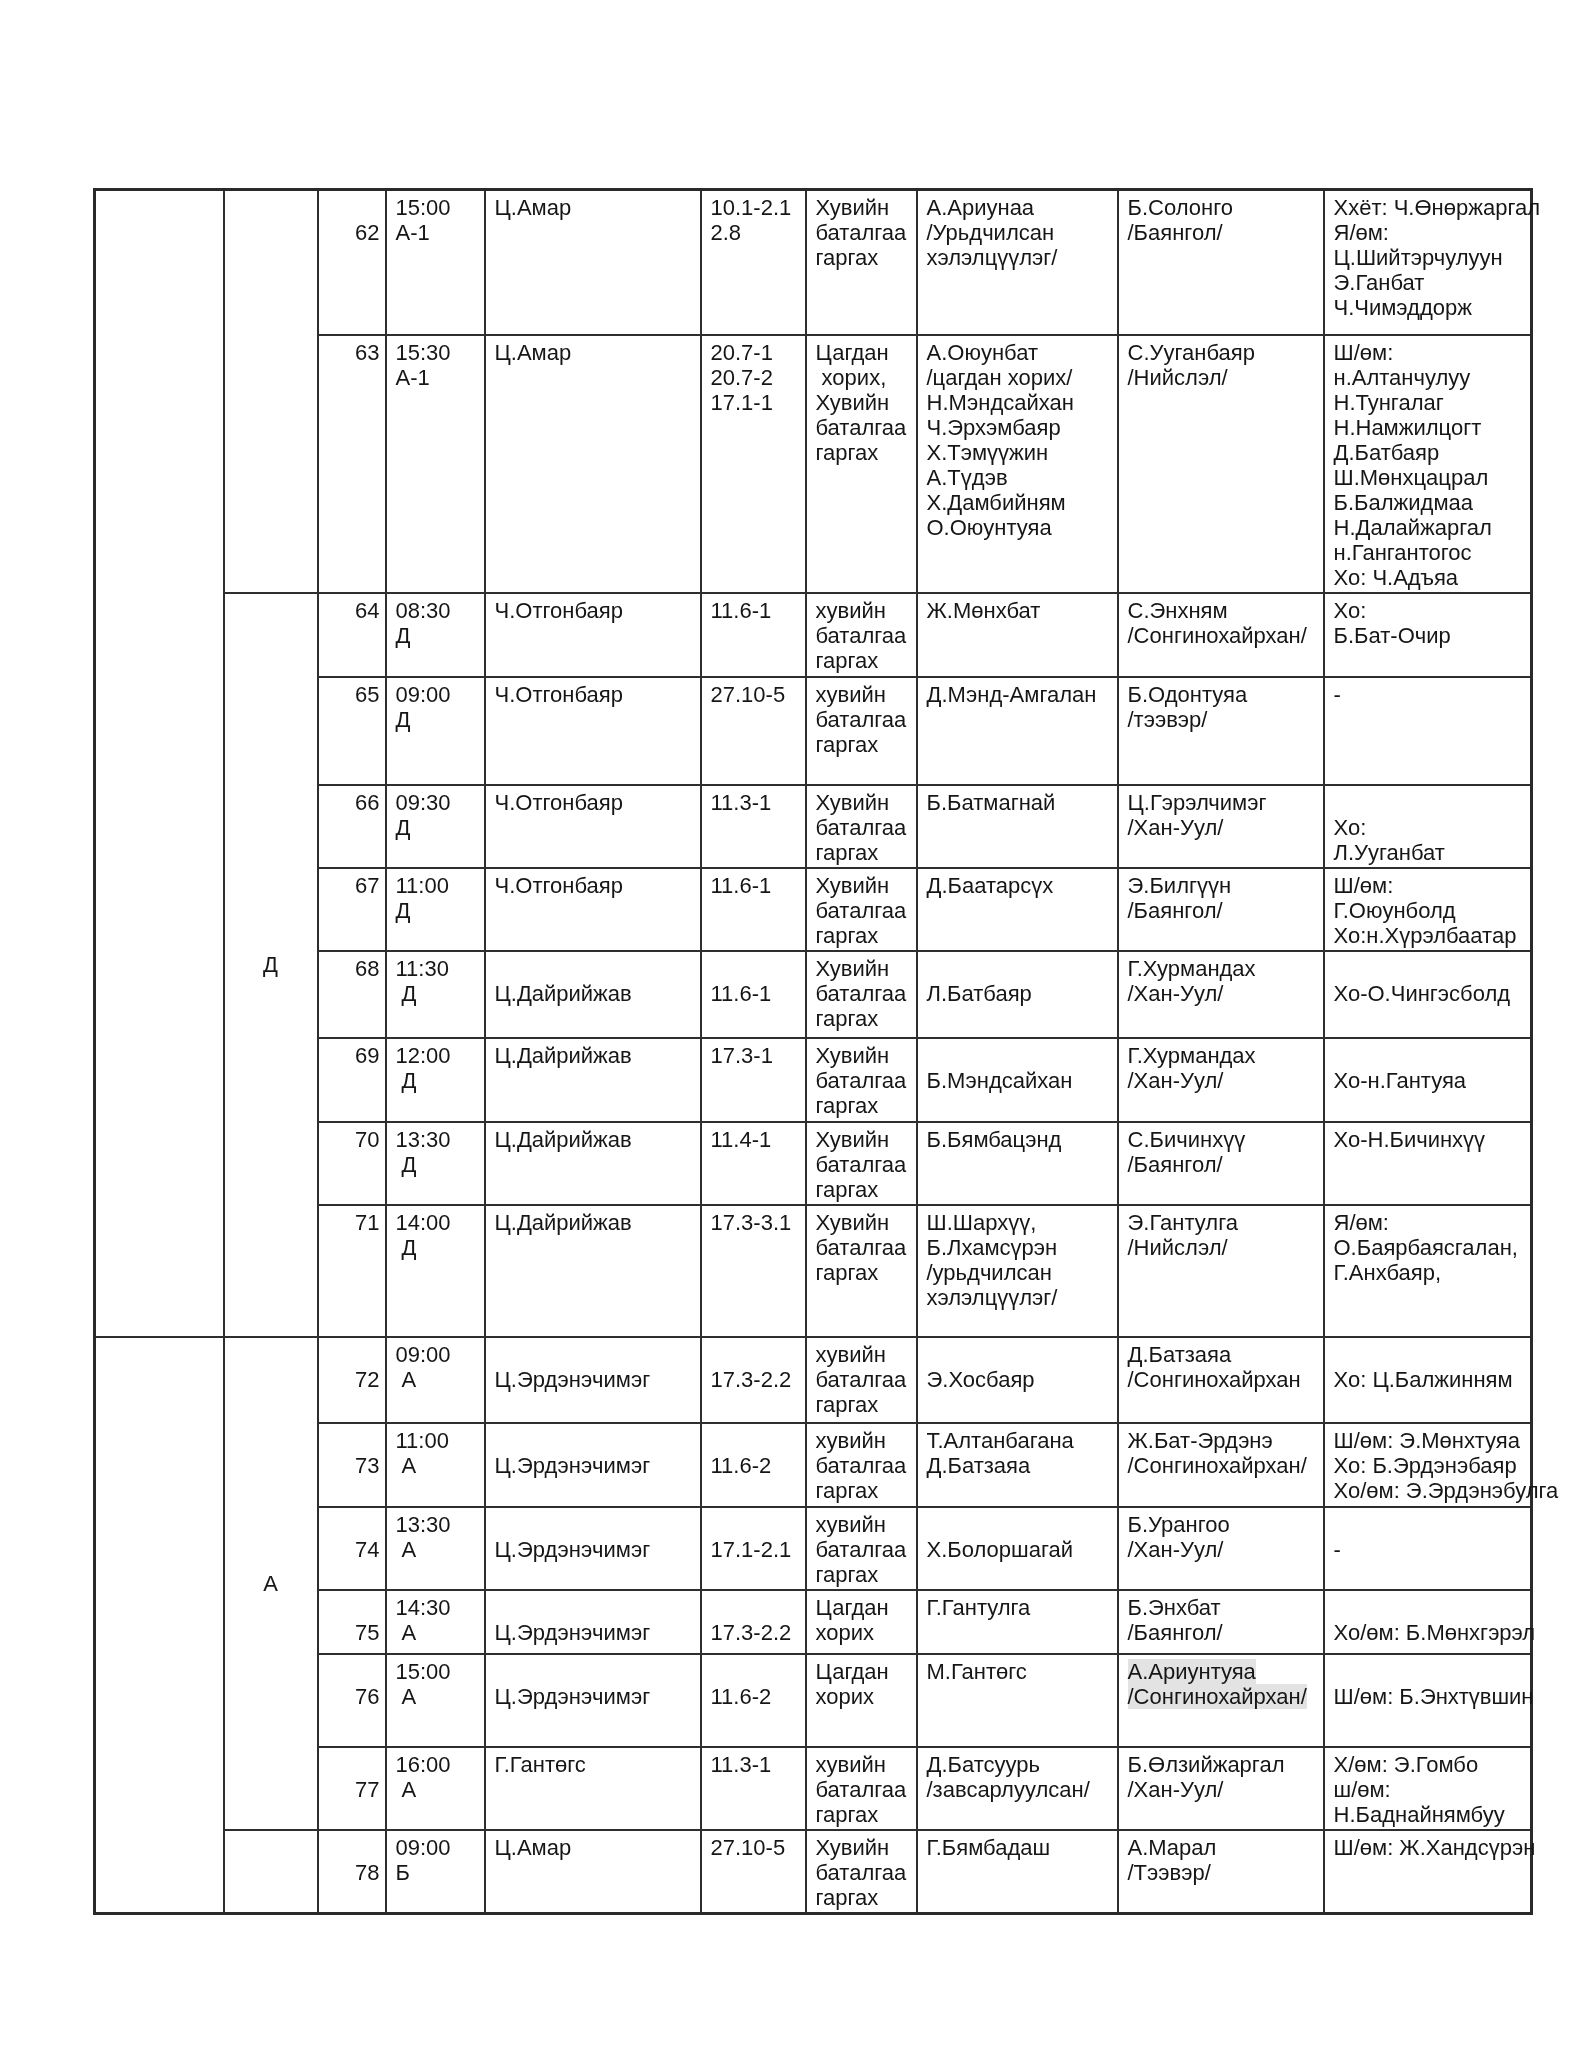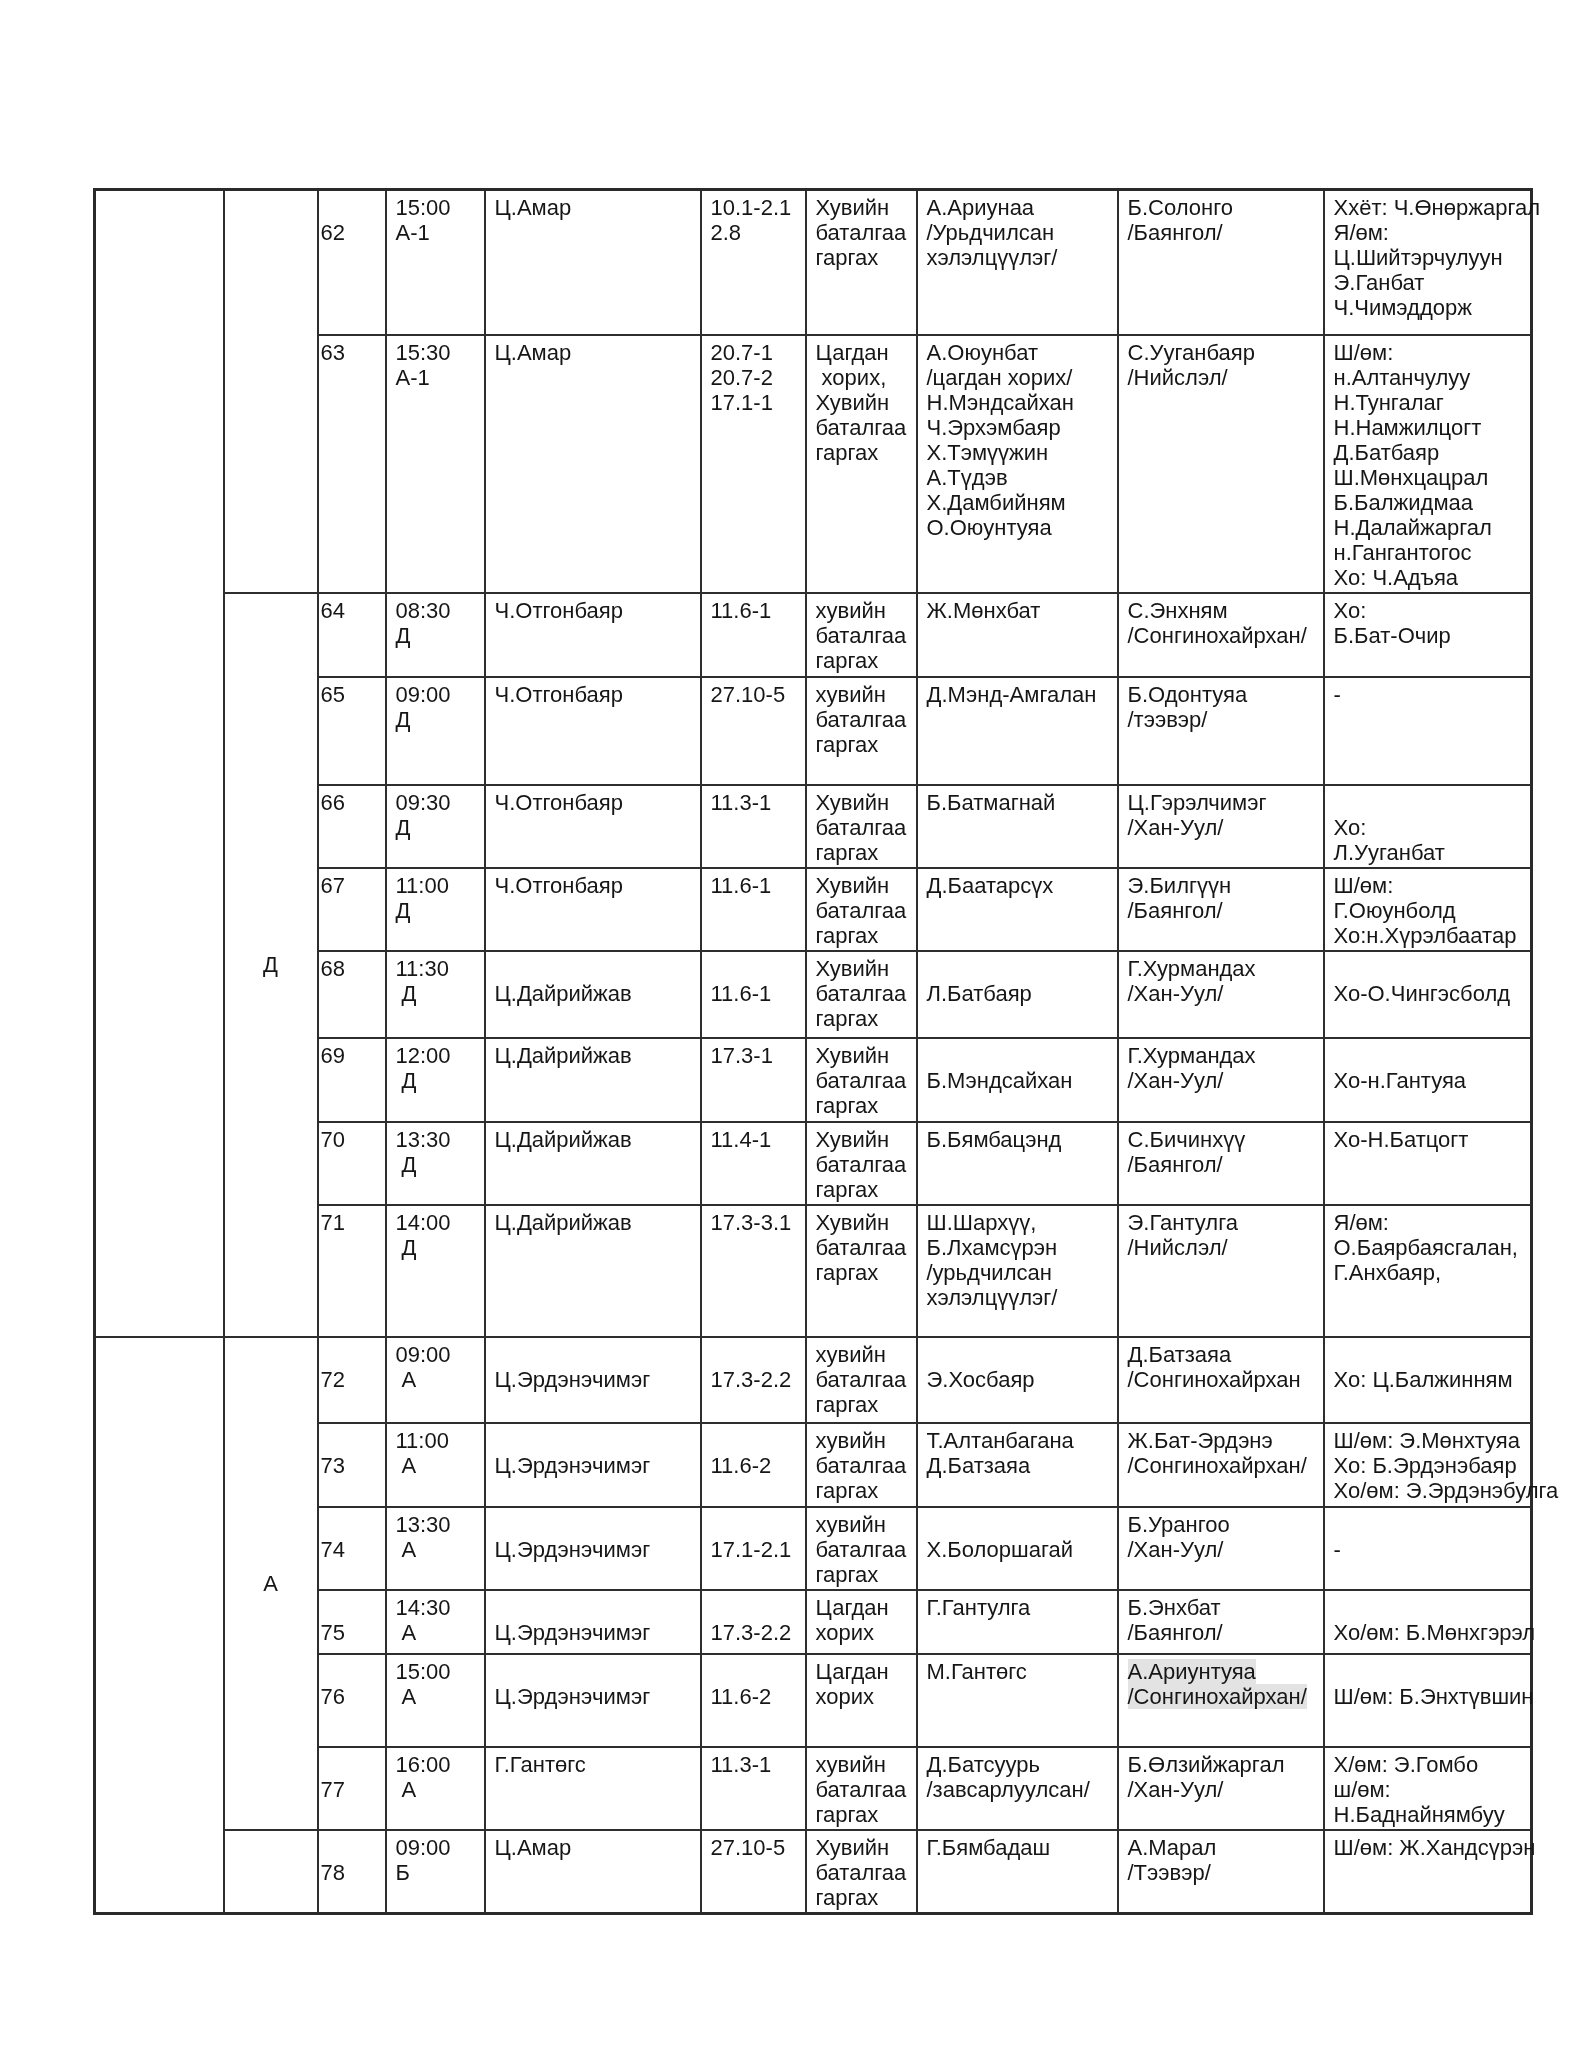--- a/index.html
+++ b/index.html
@@ -13,21 +13,21 @@
     border-collapse:collapse;table-layout:fixed;
     border:3px solid #2a2a2a;
   }
   td{
     border:2px solid #2e2e2e;
     vertical-align:top;
     padding:4px 5px 2px 9px;
     font-size:22px;line-height:25px;color:#161616;
     white-space:pre;overflow:visible;
   }
-  td.col-num{text-align:left;padding-left:2px;padding-right:16px;}
+  td.col-num{text-align:right;padding-left:2px;padding-right:5px;}
   td.group-cell{vertical-align:middle;text-align:center;padding:0;}
   span.hl{background:#e3e3e3;}
 </style>
 </head>
 <body>
 
 <div class="page">
   <table class="schedule">
     <colgroup>
       <col style="width:129px">
@@ -201,21 +201,21 @@
           <td class="col-time">13:30
  Д</td>
           <td class="col-judge">Ц.Дайрийжав</td>
           <td class="col-article">11.4-1</td>
           <td class="col-type">Хувийн
 баталгаа
 гаргах</td>
           <td class="col-def">Б.Бямбацэнд</td>
           <td class="col-pros">С.Бичинхүү
 /Баянгол/</td>
-          <td class="col-part">Хо-Н.Батцогт</td>
+          <td class="col-part">Хо-Н.Бичинхүү</td>
         </tr>
         <tr style="height: 132px;">
           <td class="col-num">71</td>
           <td class="col-time">14:00
  Д</td>
           <td class="col-judge">Ц.Дайрийжав</td>
           <td class="col-article">17.3-3.1</td>
           <td class="col-type">Хувийн
 баталгаа
 гаргах</td>

